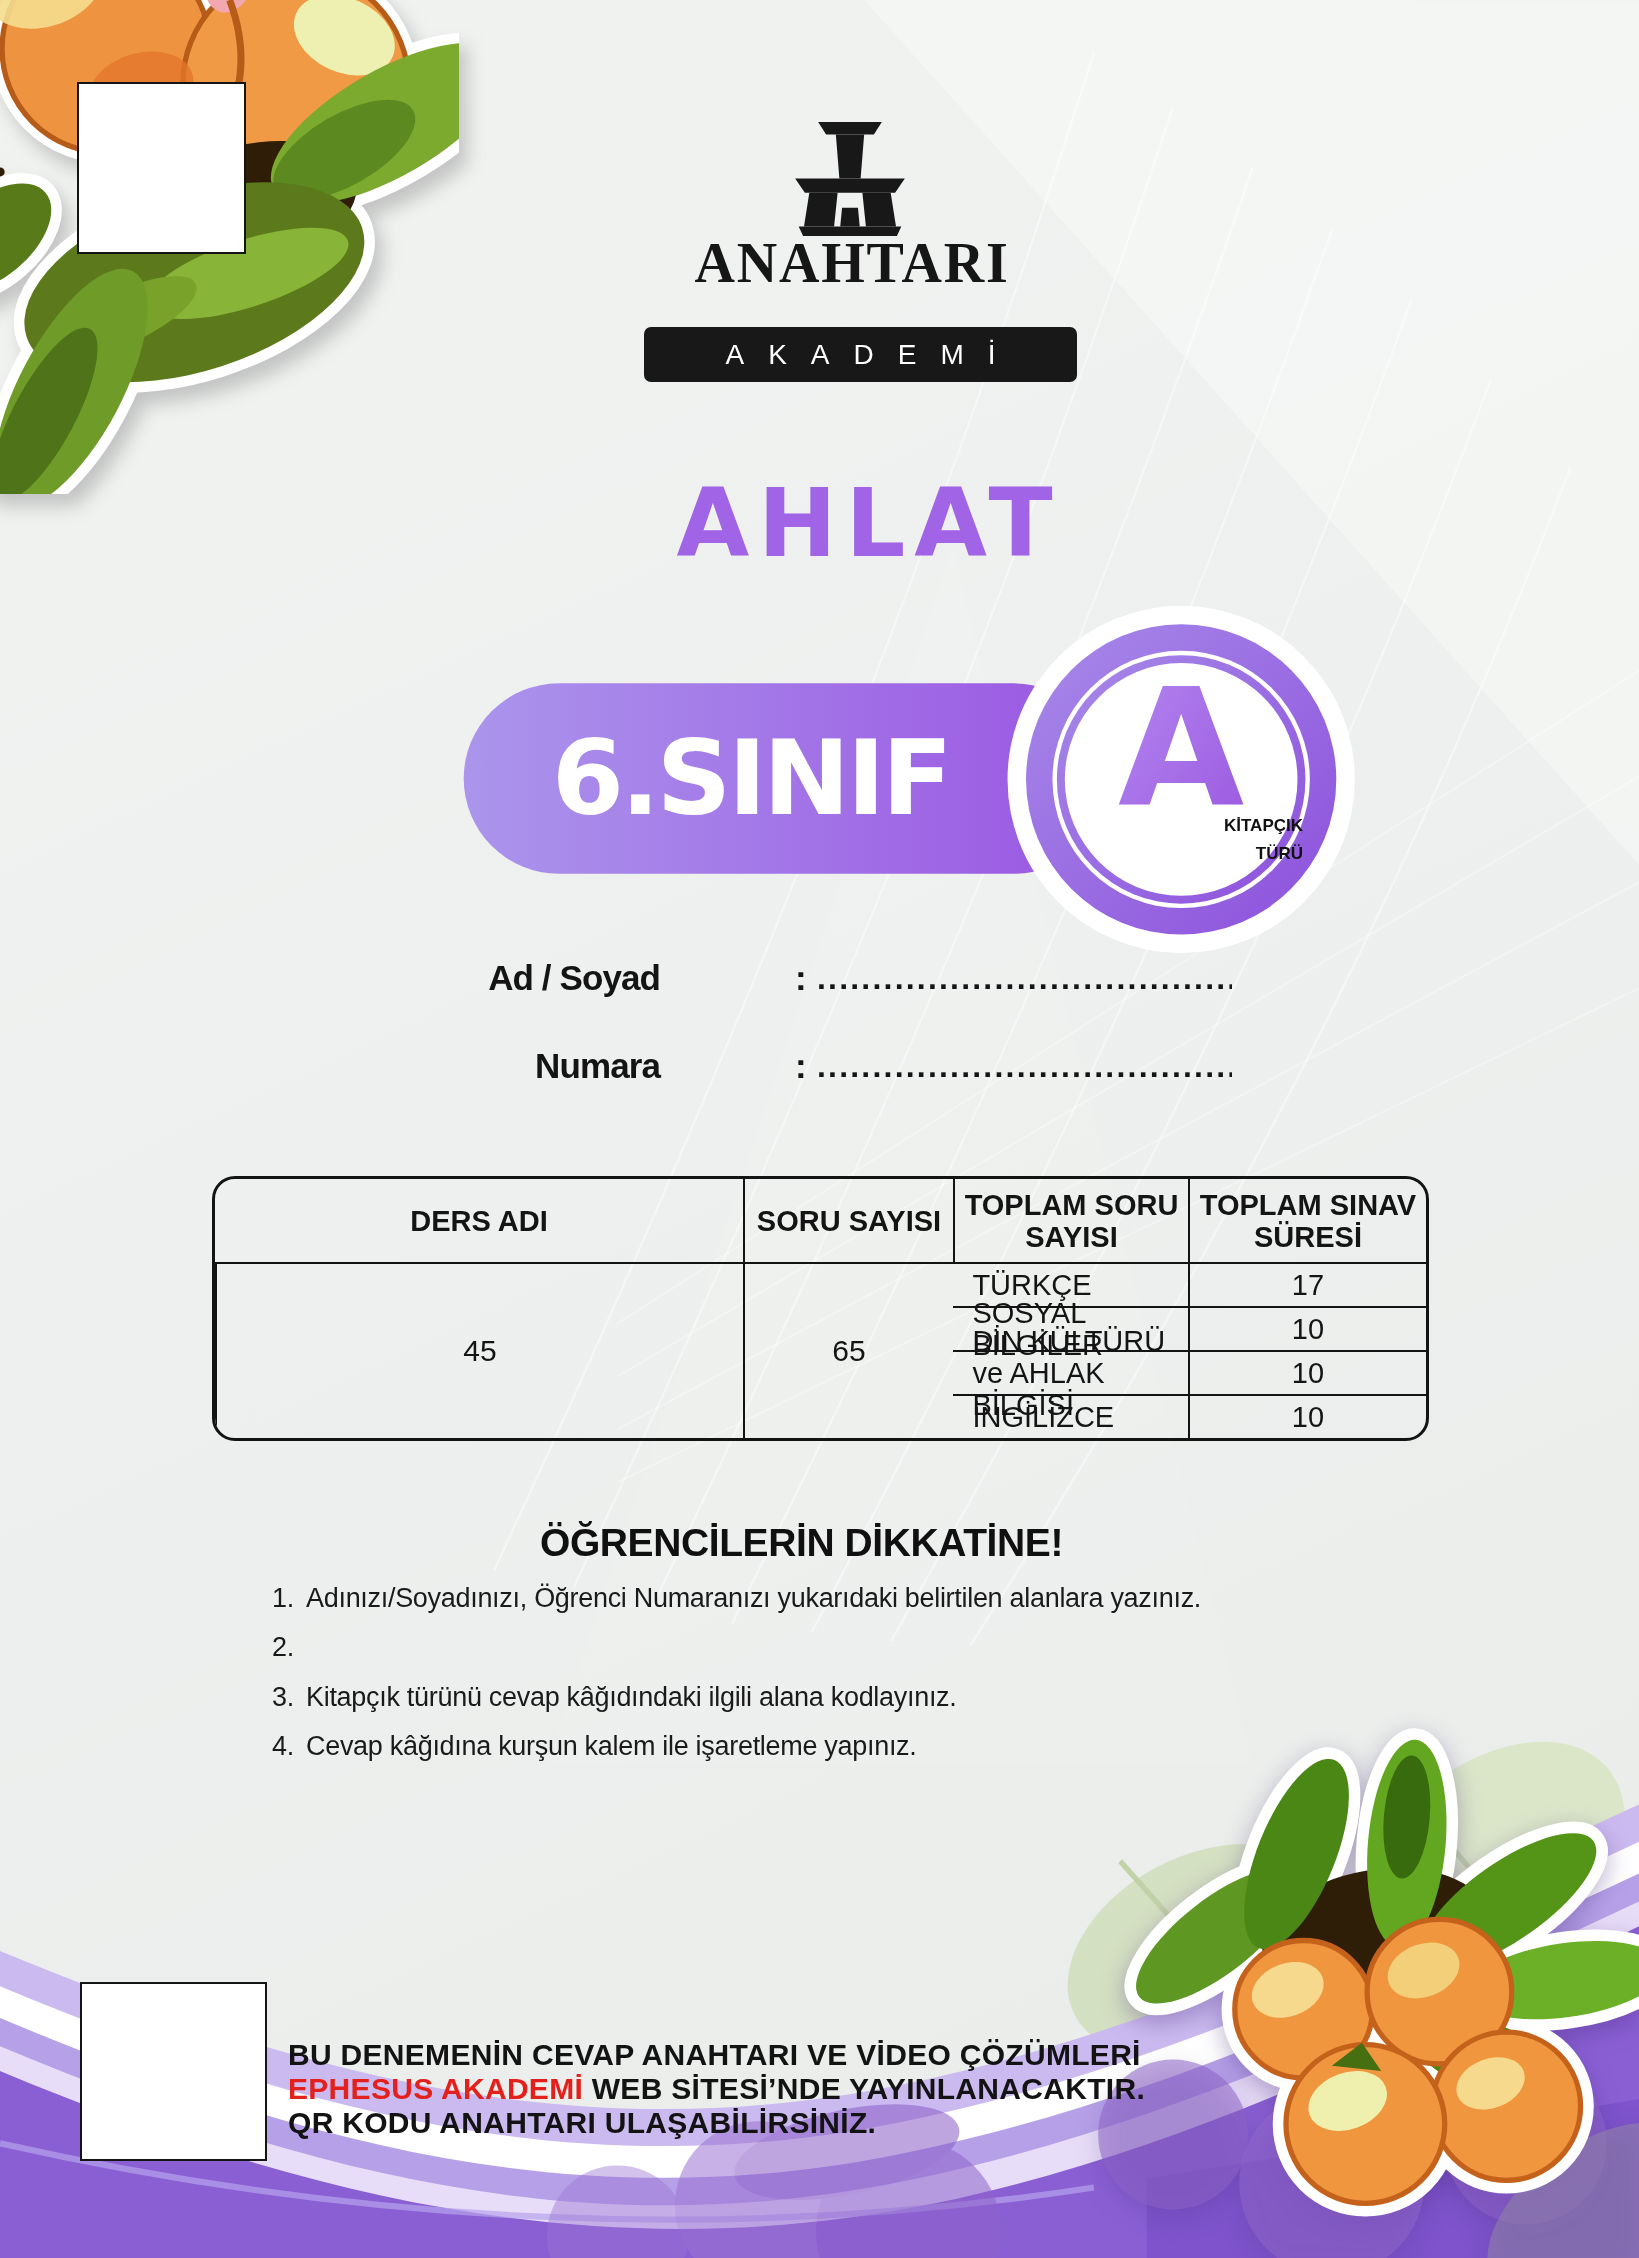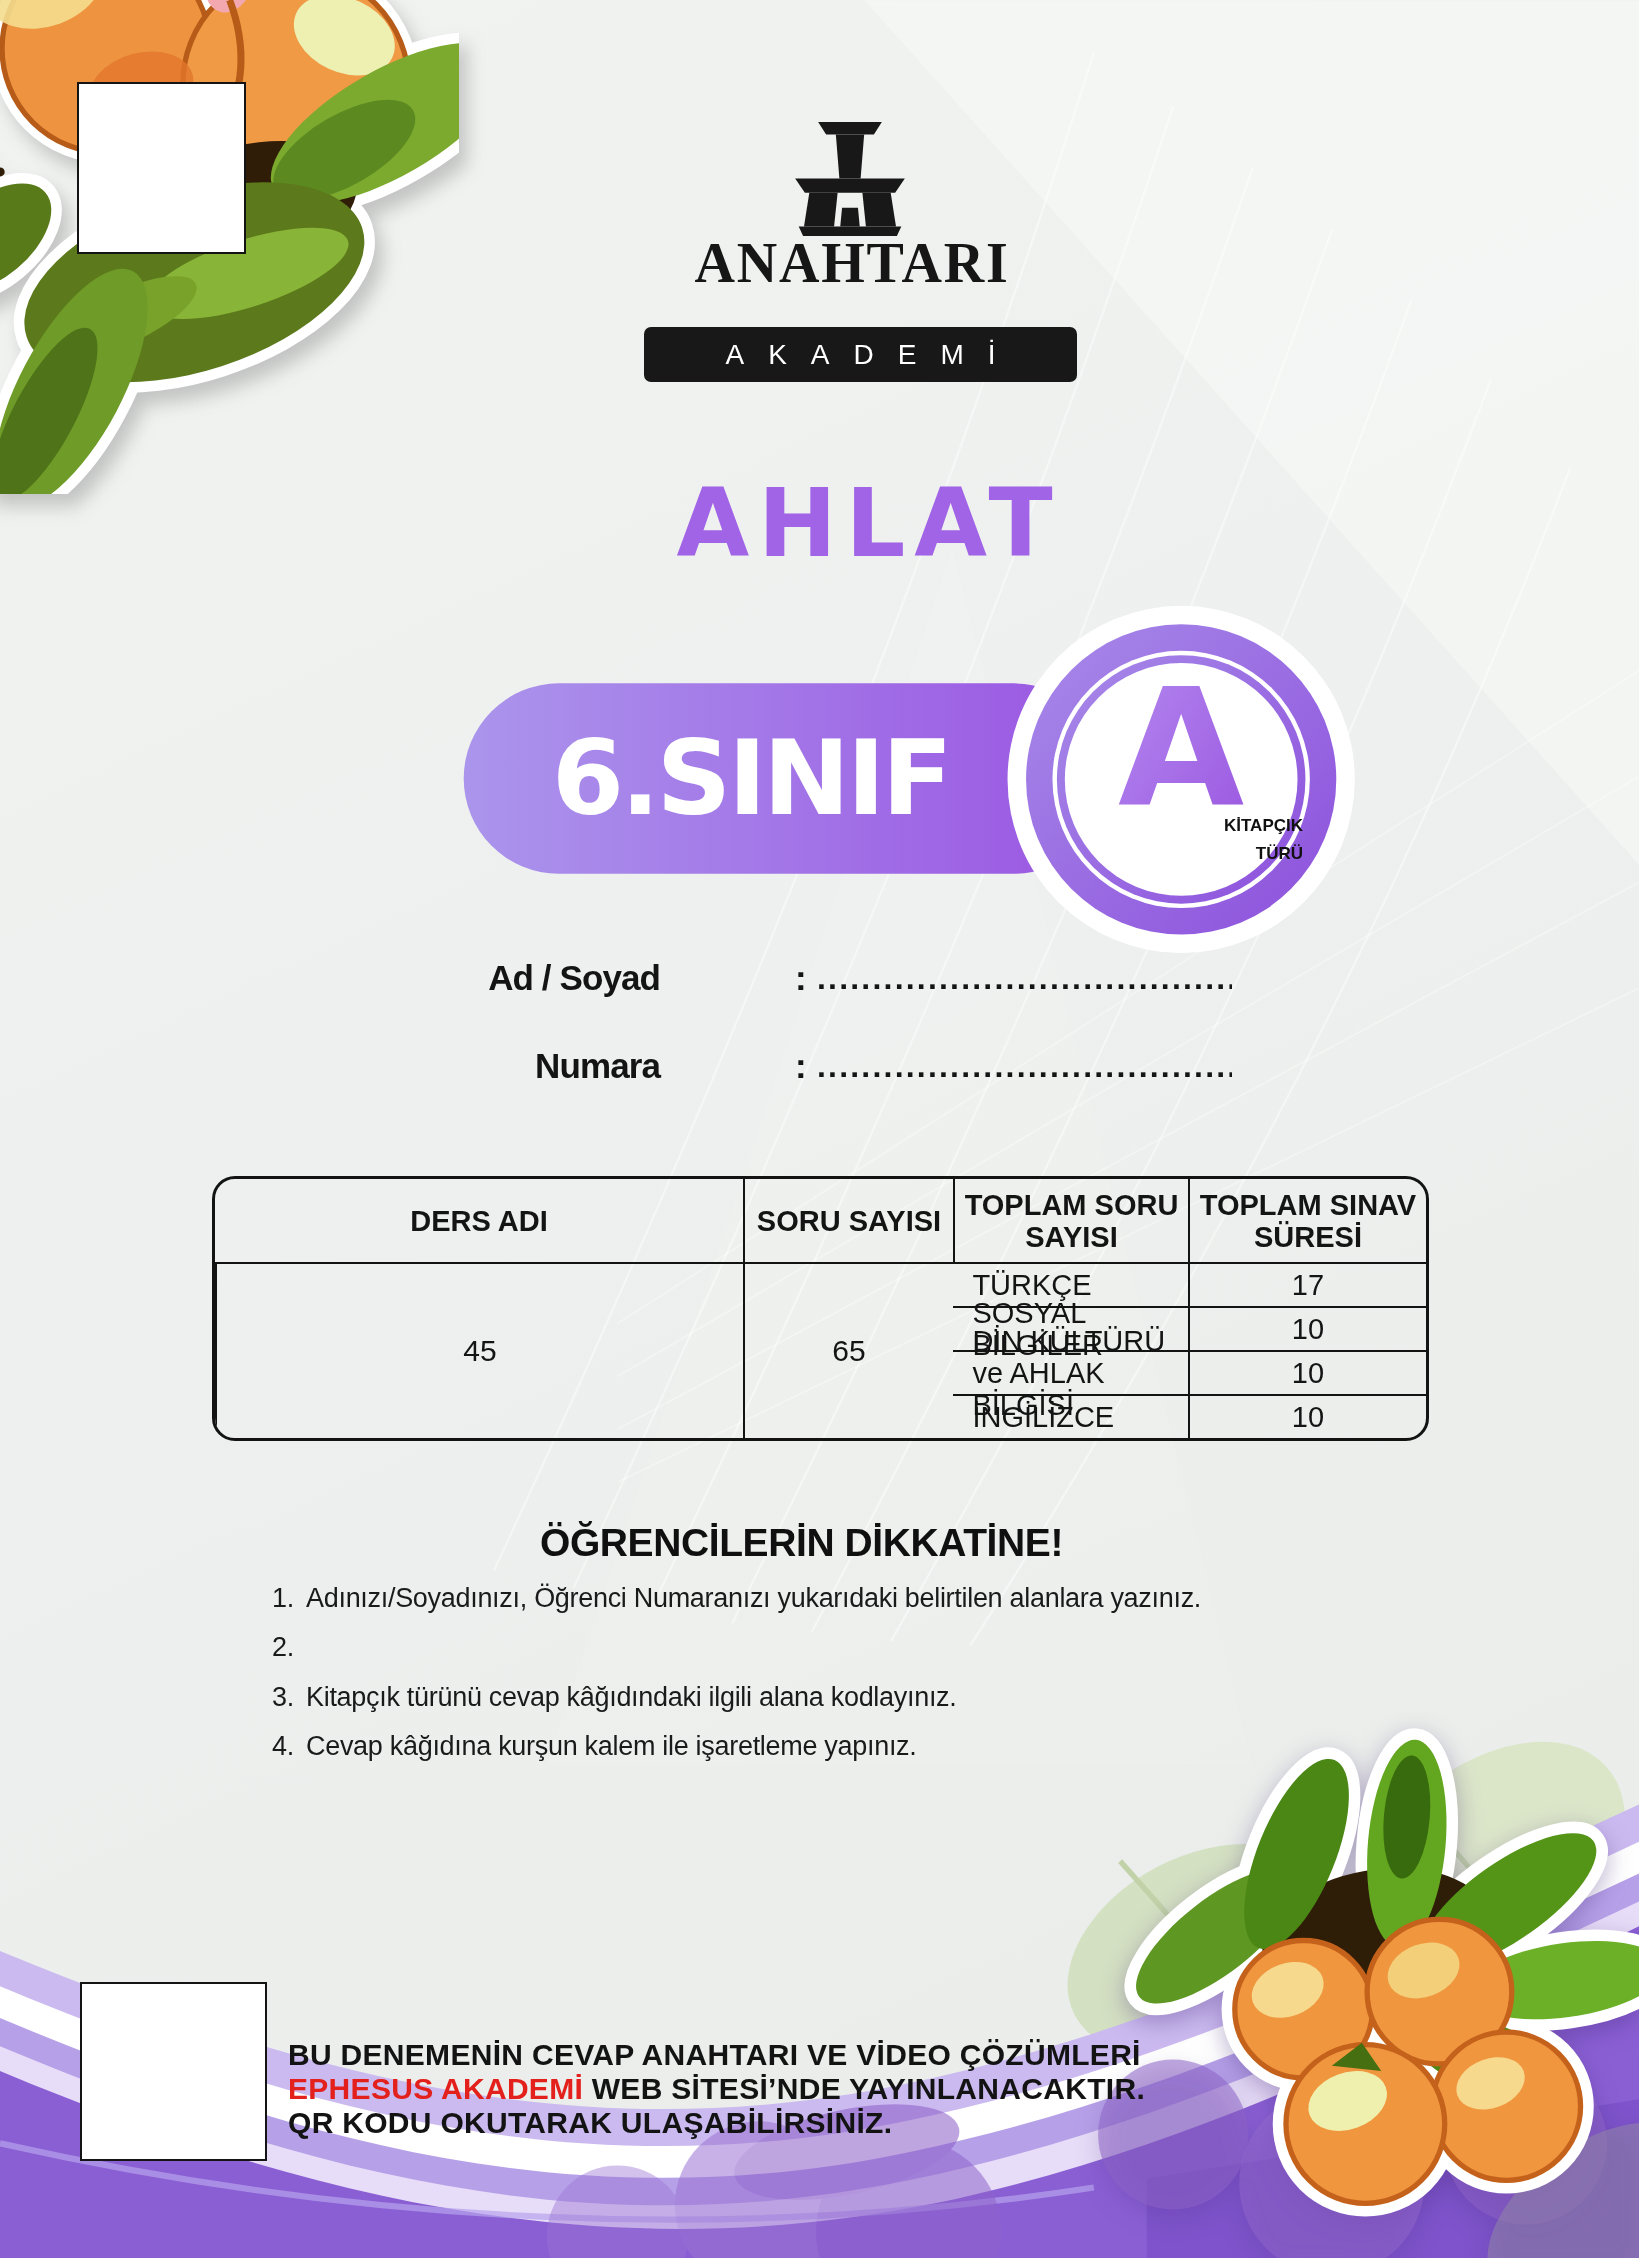--- a/index.html
+++ b/index.html
@@ -287,17 +287,17 @@
     <span>Kitapçık türünü cevap kâğıdındaki ilgili alana kodlayınız.</span>
   </div>
   <div class="abs inst-item" style="top:1731px">
     <span class="no">4.</span>
     <span>Cevap kâğıdına kurşun kalem ile işaretleme yapınız.</span>
   </div>
 
   <div class="abs footer-text">
     <div>BU DENEMENİN CEVAP ANAHTARI VE VİDEO ÇÖZÜMLERİ</div>
     <div><span class="red">EPHESUS AKADEMİ</span><span> WEB SİTESİ’NDE YAYINLANACAKTIR.</span></div>
-    <div>QR KODU OKUTARAK ULAŞABİLİRSİNİZ.</div>
+    <div>QR KODU ANAHTARI ULAŞABİLİRSİNİZ.</div>
   </div>
 
 </div>
 
 
 </body></html>

